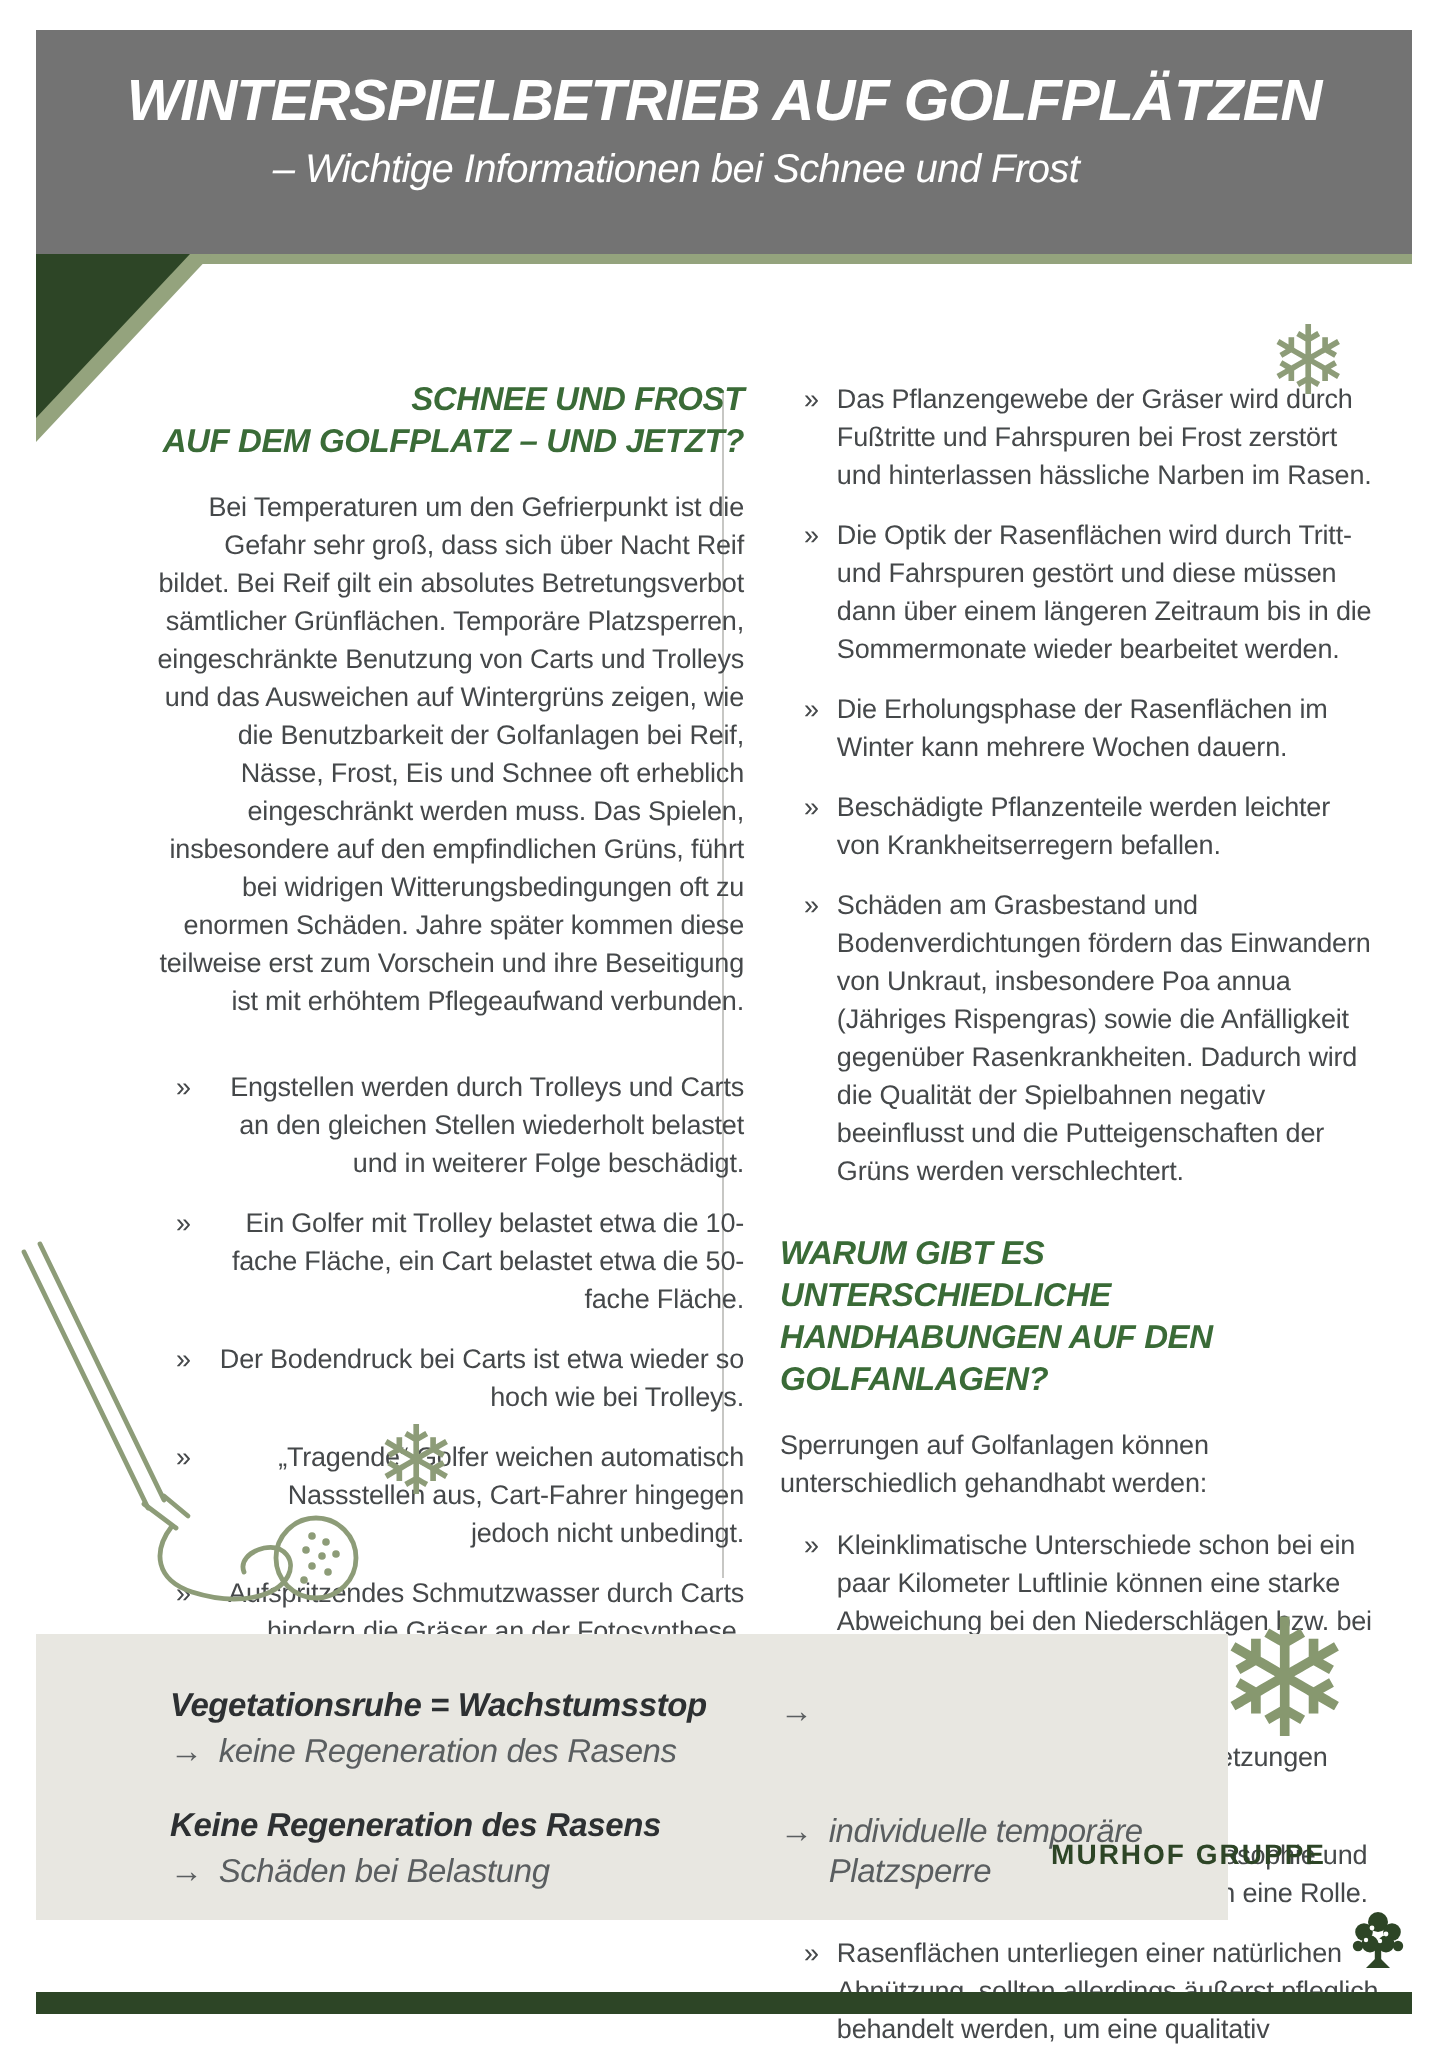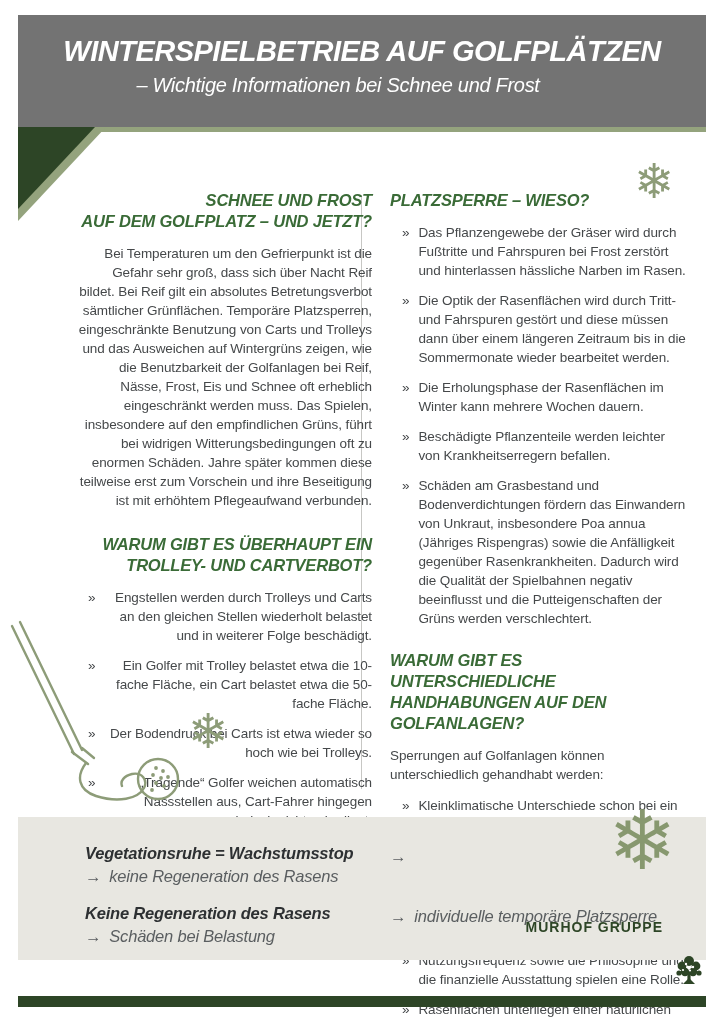--- a/index.html
+++ b/index.html
@@ -63,21 +63,21 @@
 
   
   .snowflake{position:absolute;color:#8d9c78;line-height:1;user-select:none;}
   .sf-top-right{left:634px;top:158px;font-size:48px;}
   .sf-mid-left{left:188px;top:708px;font-size:48px;}
   .sf-big{left:608px;top:800px;font-size:82px;color:#87986f;}
   .golfclub{position:absolute;left:6px;top:616px;}
 
   
   .summary{
-    position:absolute;left:18px;top:817px;width:688px;height:143px;
+    position:absolute;left:18px;top:817px;width:596px;height:143px;
     background:#e8e7e1;
   }
   .summary-grid{
     display:grid;grid-template-columns:305px auto;
     grid-template-rows:auto auto;
     padding:26px 0 0 67px;row-gap:17px;
   }
   .sum-title{
     margin:0;color:#2d3032;font-size:16.5px;font-weight:bold;font-style:italic;
     letter-spacing:-0.2px;line-height:20px;
@@ -114,22 +114,20 @@
 
   <div class="snowflake sf-top-right">❄</div>
 
   <div class="divider"></div>
 
   <div class="col col-left">
     <h3 class="sec">SCHNEE UND FROST
 AUF DEM GOLFPLATZ – UND JETZT?</h3>
     <p class="body-text">Bei Temperaturen um den Gefrierpunkt ist die Gefahr sehr groß, dass sich über Nacht Reif bildet. Bei Reif gilt ein absolutes Betretungsverbot sämtlicher Grünflächen. Temporäre Platzsperren, eingeschränkte Benutzung von Carts und Trolleys und das Ausweichen auf Wintergrüns zeigen, wie die Benutzbarkeit der Golfanlagen bei Reif, Nässe, Frost, Eis und Schnee oft erheblich eingeschränkt werden muss. Das Spielen, insbesondere auf den empfindlichen Grüns, führt bei widrigen Witterungsbedingungen oft zu enormen Schäden. Jahre später kommen diese teilweise erst zum Vorschein und ihre Beseitigung ist mit erhöhtem Pflegeaufwand verbunden.</p>
 
-    <h3 class="sec">WARUM GIBT ES ÜBERHAUPT EIN
-TROLLEY- UND CARTVERBOT?</h3>
     <ul class="blist">
       <li>
           <span class="bm">»</span>
           <span>Engstellen werden durch Trolleys und Carts an den gleichen Stellen wiederholt belastet und in weiterer Folge beschädigt.</span>
         </li>
       <li>
           <span class="bm">»</span>
           <span>Ein Golfer mit Trolley belastet etwa die 10-fache Fläche, ein Cart belastet etwa die 50-fache Fläche.</span>
         </li>
       <li>
@@ -141,21 +139,20 @@
           <span>„Tragende“ Golfer weichen automatisch Nassstellen aus, Cart-Fahrer hingegen jedoch nicht unbedingt.</span>
         </li>
       <li>
           <span class="bm">»</span>
           <span>Aufspritzendes Schmutzwasser durch Carts hindern die Gräser an der Fotosynthese.</span>
         </li>
     </ul>
   </div>
 
   <div class="col col-right">
-    <h3 class="sec">PLATZSPERRE – WIESO?</h3>
     <ul class="blist">
       <li>
           <span class="bm">»</span>
           <span>Das Pflanzengewebe der Gräser wird durch Fußtritte und Fahrspuren bei Frost zerstört und hinterlassen hässliche Narben im Rasen.</span>
         </li>
       <li>
           <span class="bm">»</span>
           <span>Die Optik der Rasenflächen wird durch Tritt- und Fahrspuren gestört und diese müssen dann über einem längeren Zeitraum bis in die Sommermonate wieder bearbeitet werden.</span>
         </li>
       <li>

